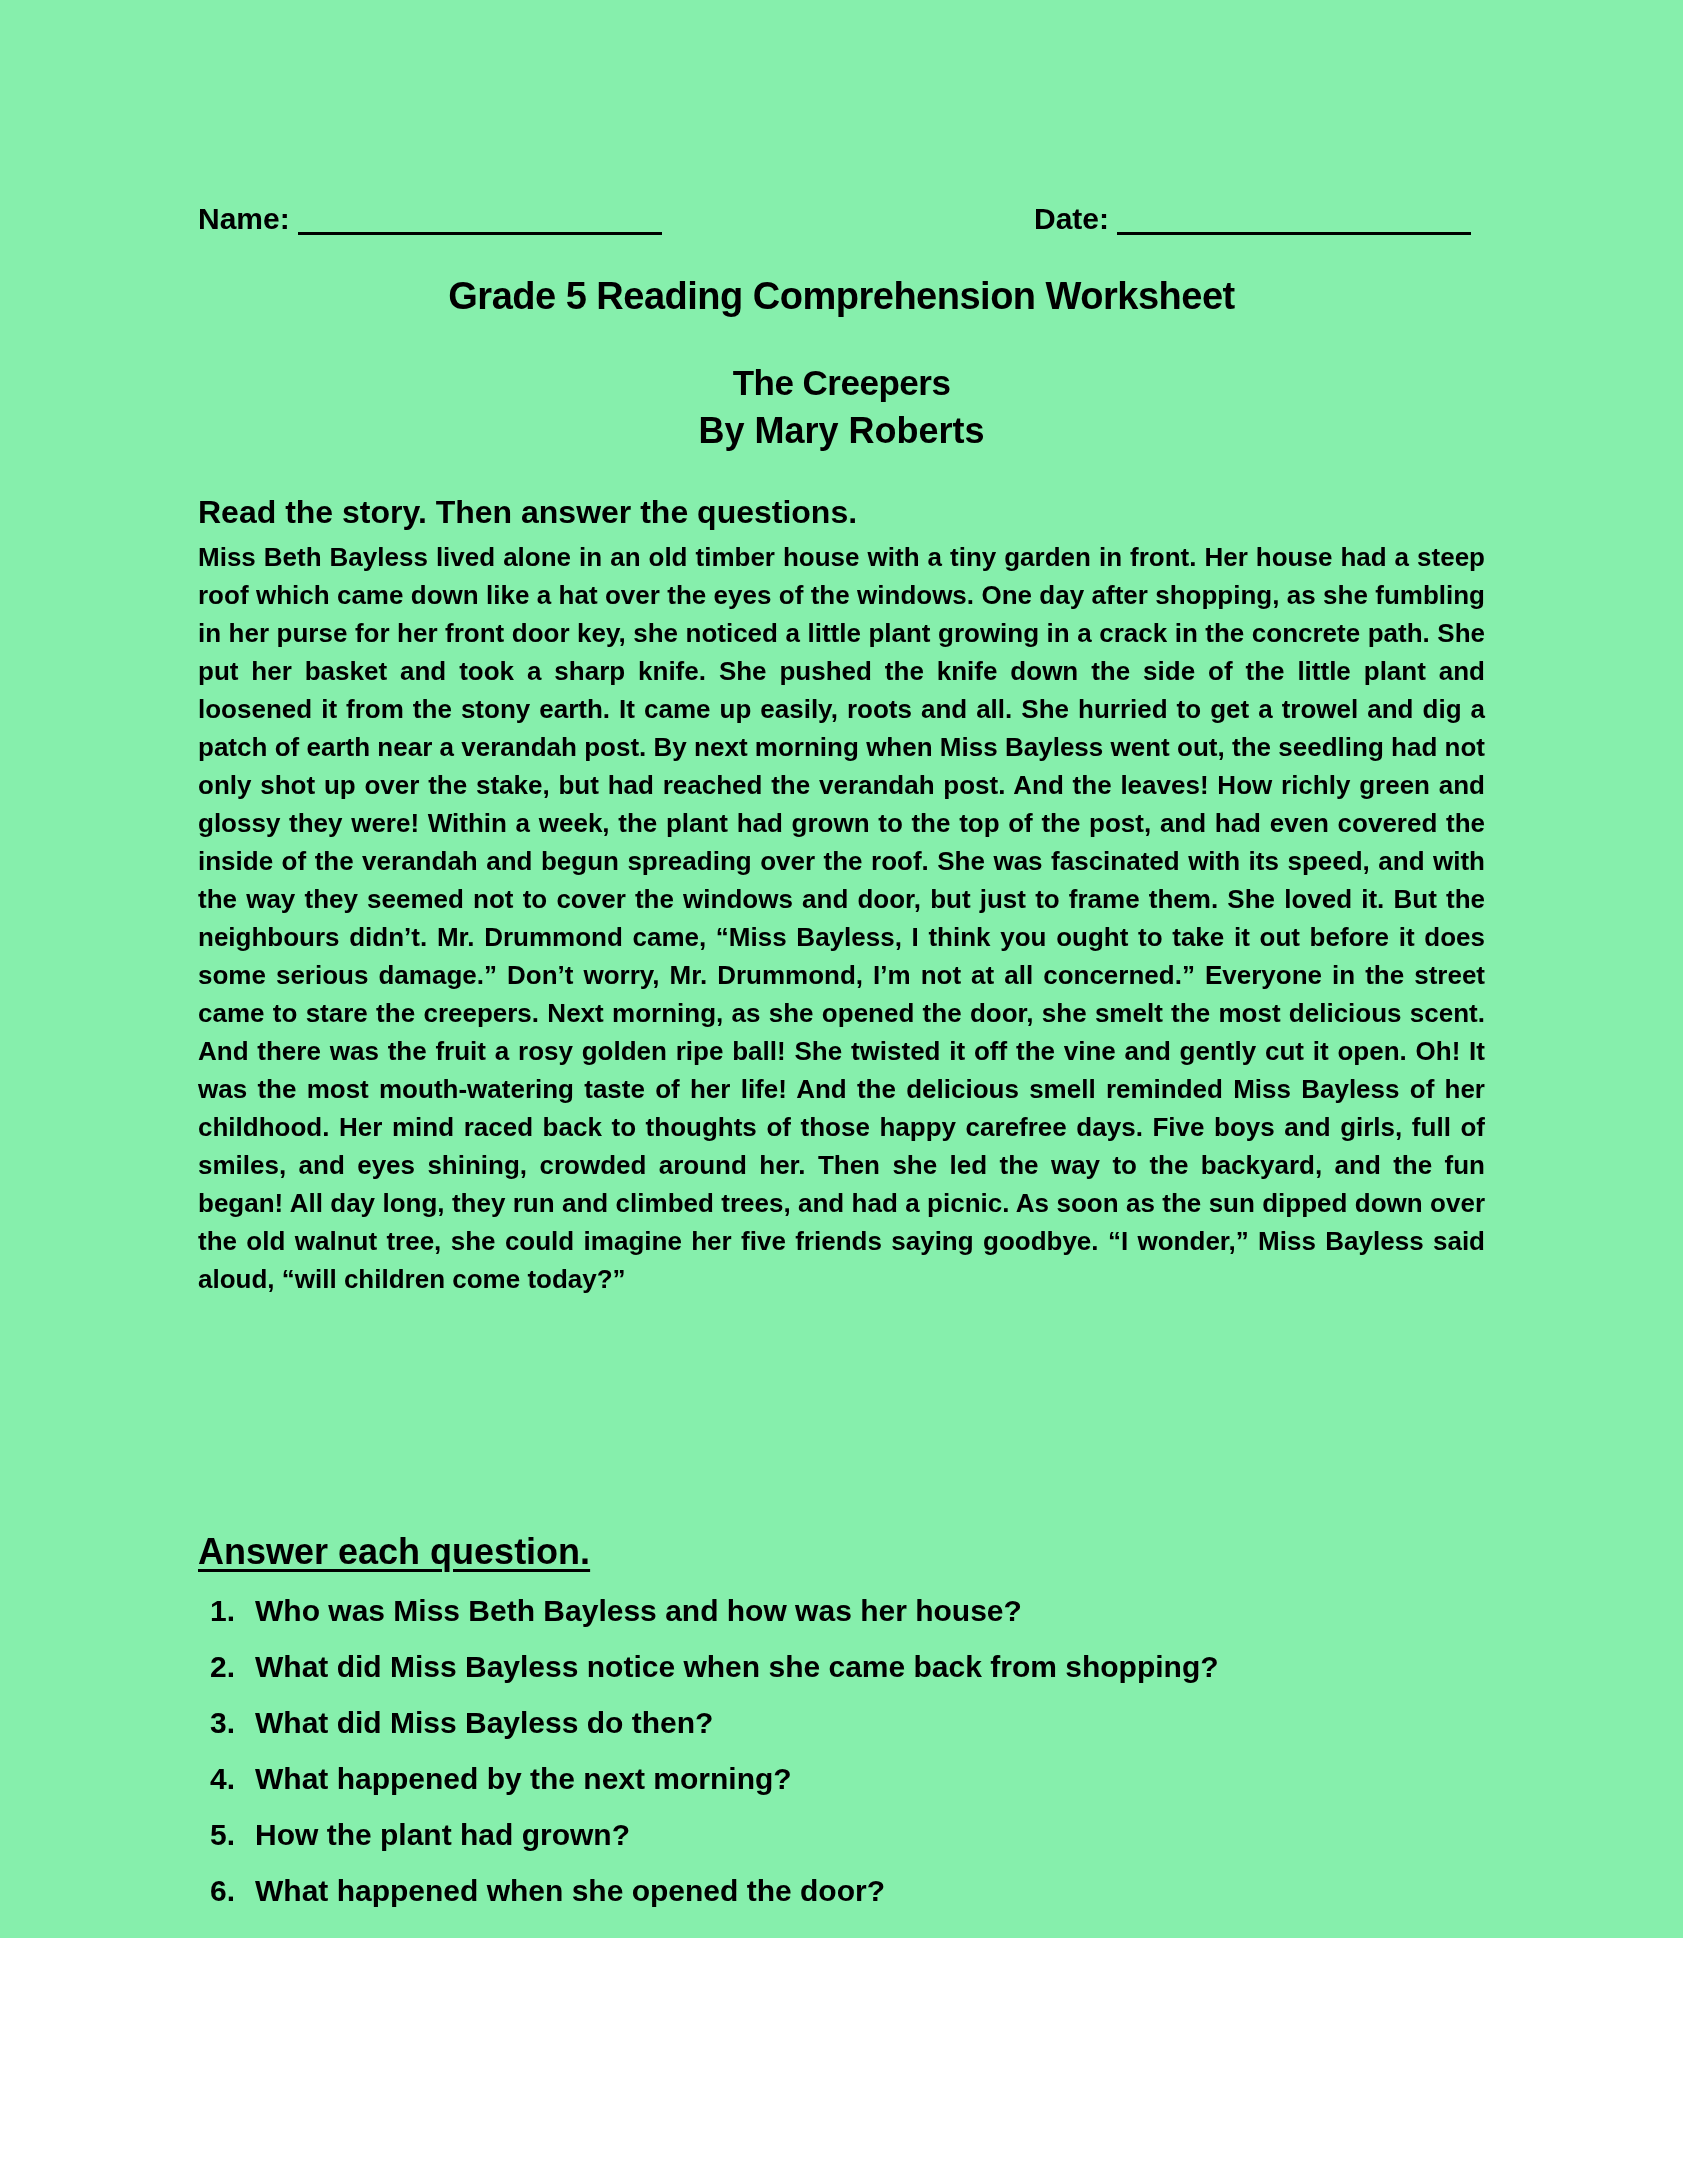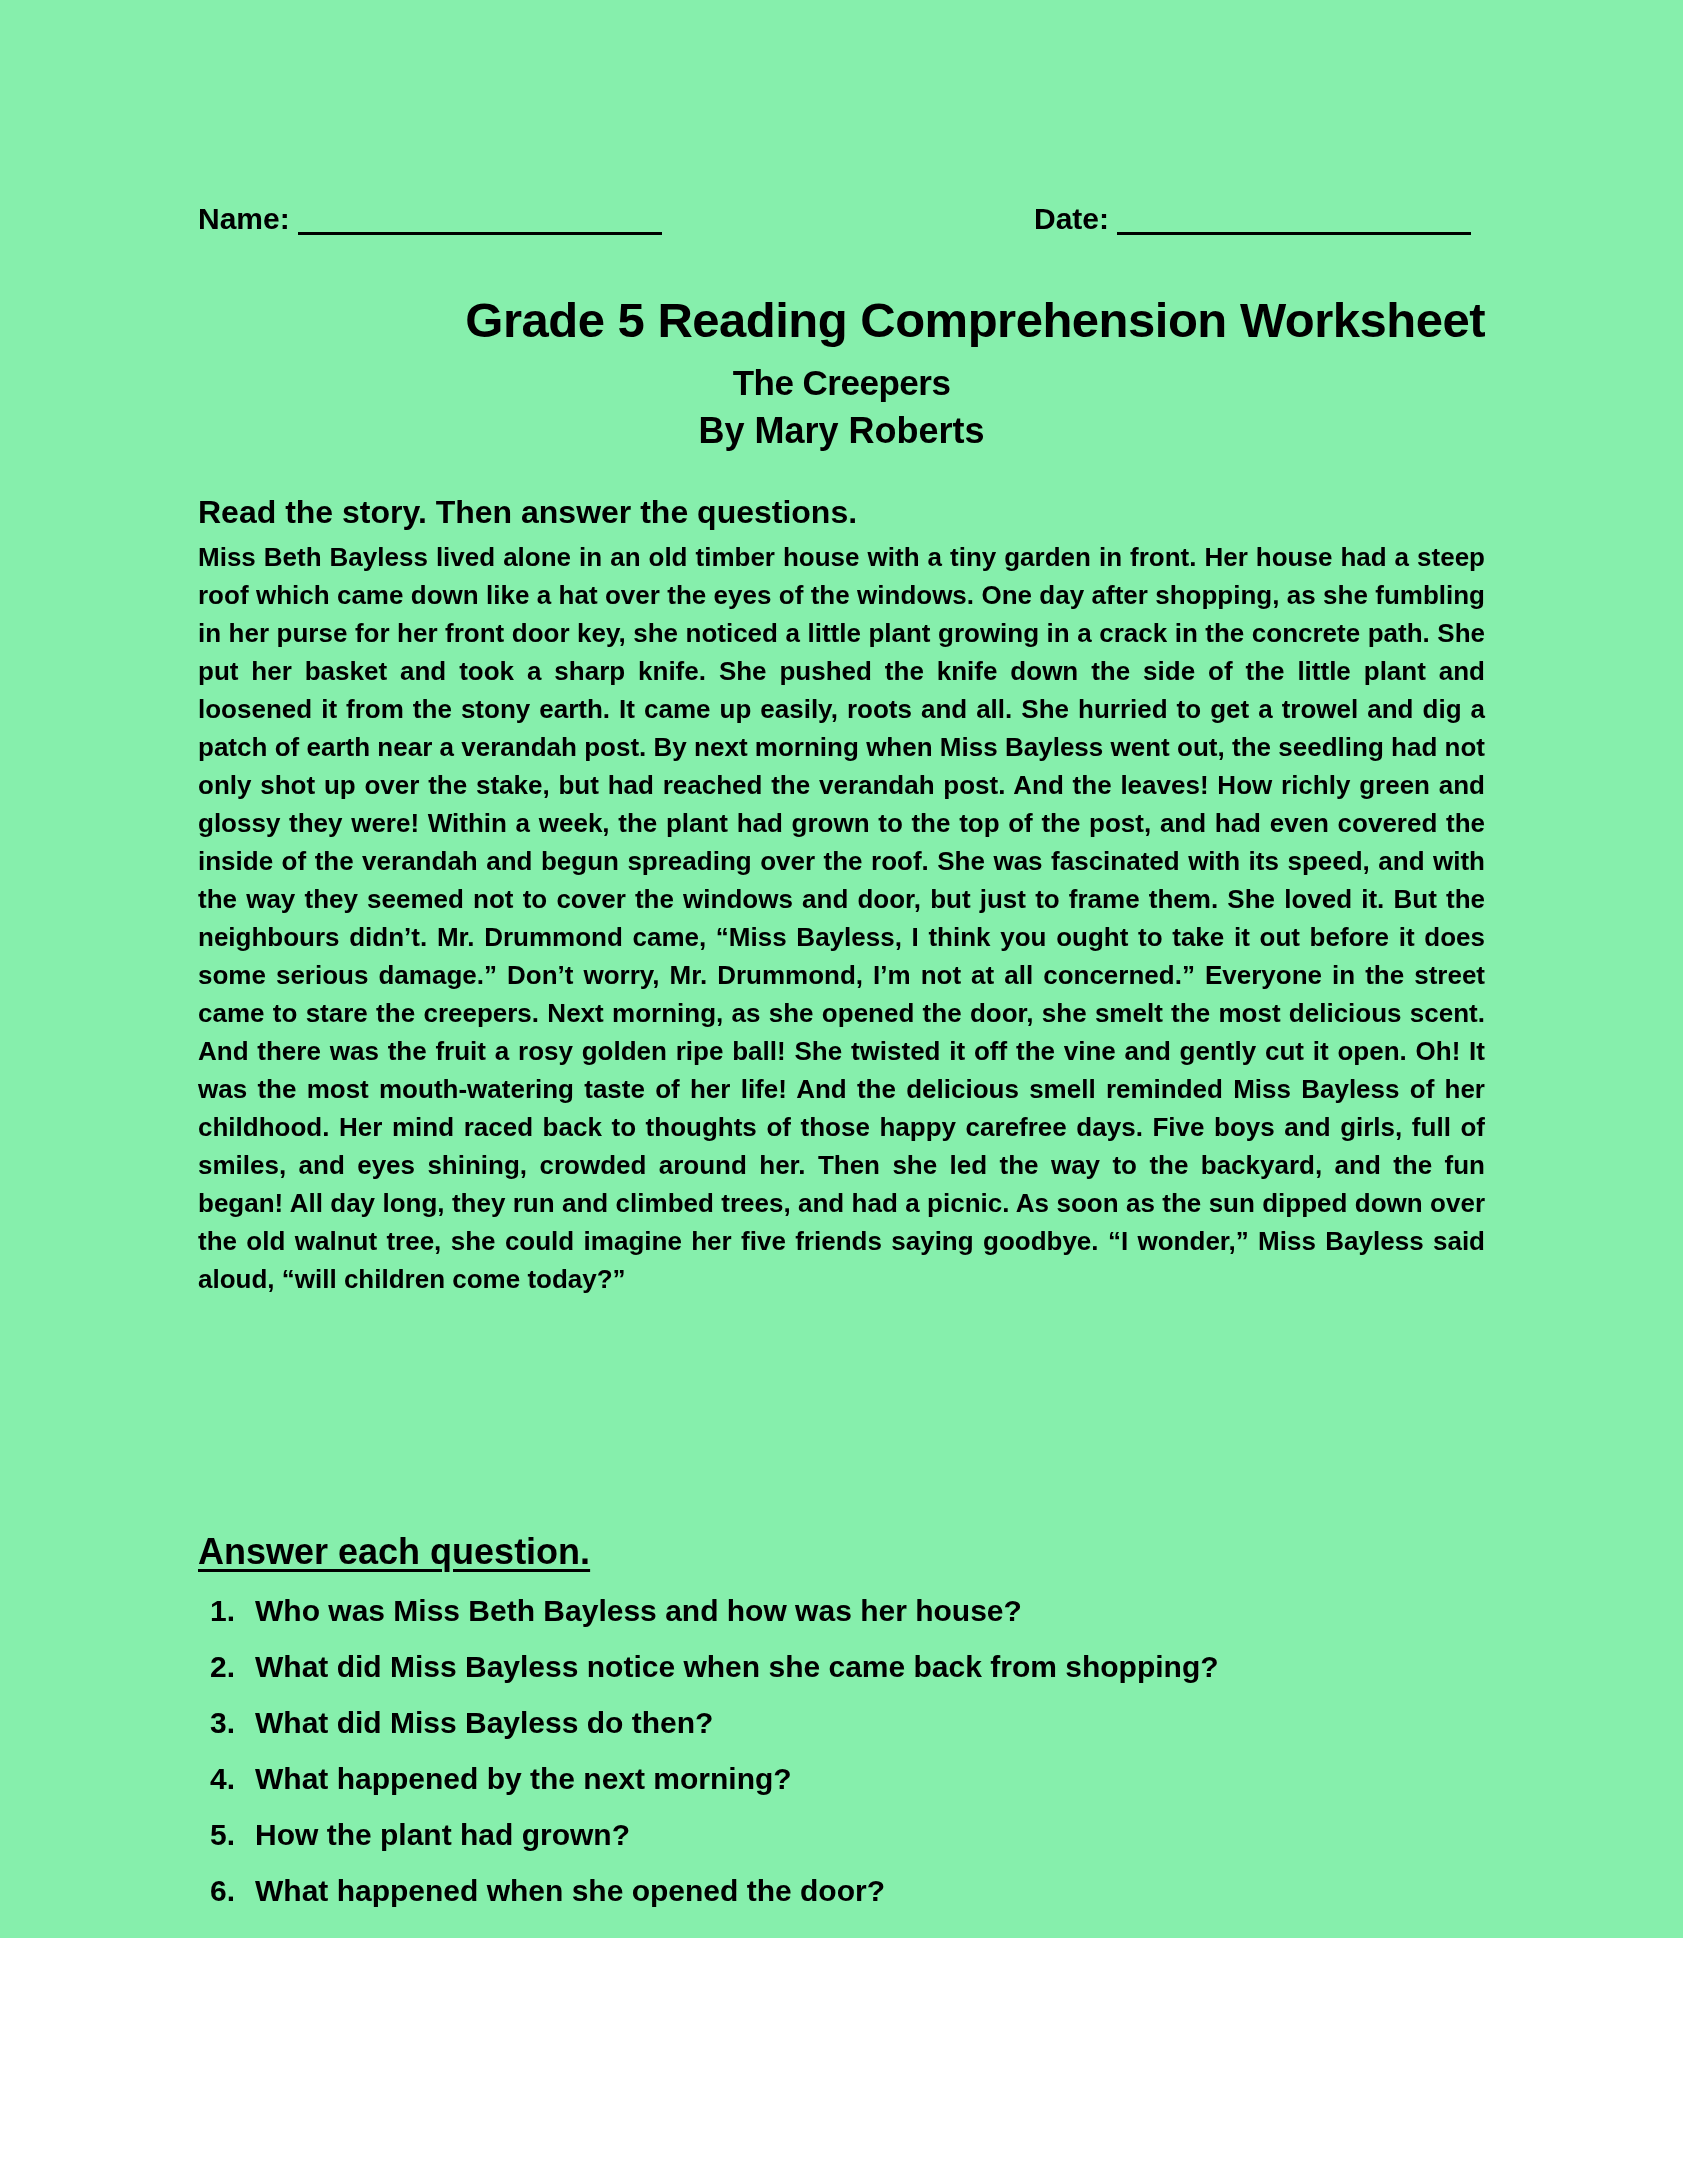--- a/index.html
+++ b/index.html
@@ -24,22 +24,22 @@
     border-bottom: 3px solid #000000;
     height: 34px;
     vertical-align: -6px;
     margin-left: 8px;
   }
   .name-line { width: 364px; }
   .date-line { width: 354px; }
 
   
   .worksheet-title {
-    top: 273px; text-align: right;
-    font-size: 49px; line-height: 46px; letter-spacing: -0.5px; margin-top: 24px;
+    top: 273px; text-align: center;
+    font-size: 38px; line-height: 46px; letter-spacing: -0.5px;
   }
   .story-title {
     top: 362px; text-align: center;
     font-size: 35px; line-height: 42px; letter-spacing: -0.5px;
   }
   .story-byline {
     top: 414px; text-align: center;
     font-size: 36px; line-height: 34px;
   }
 

